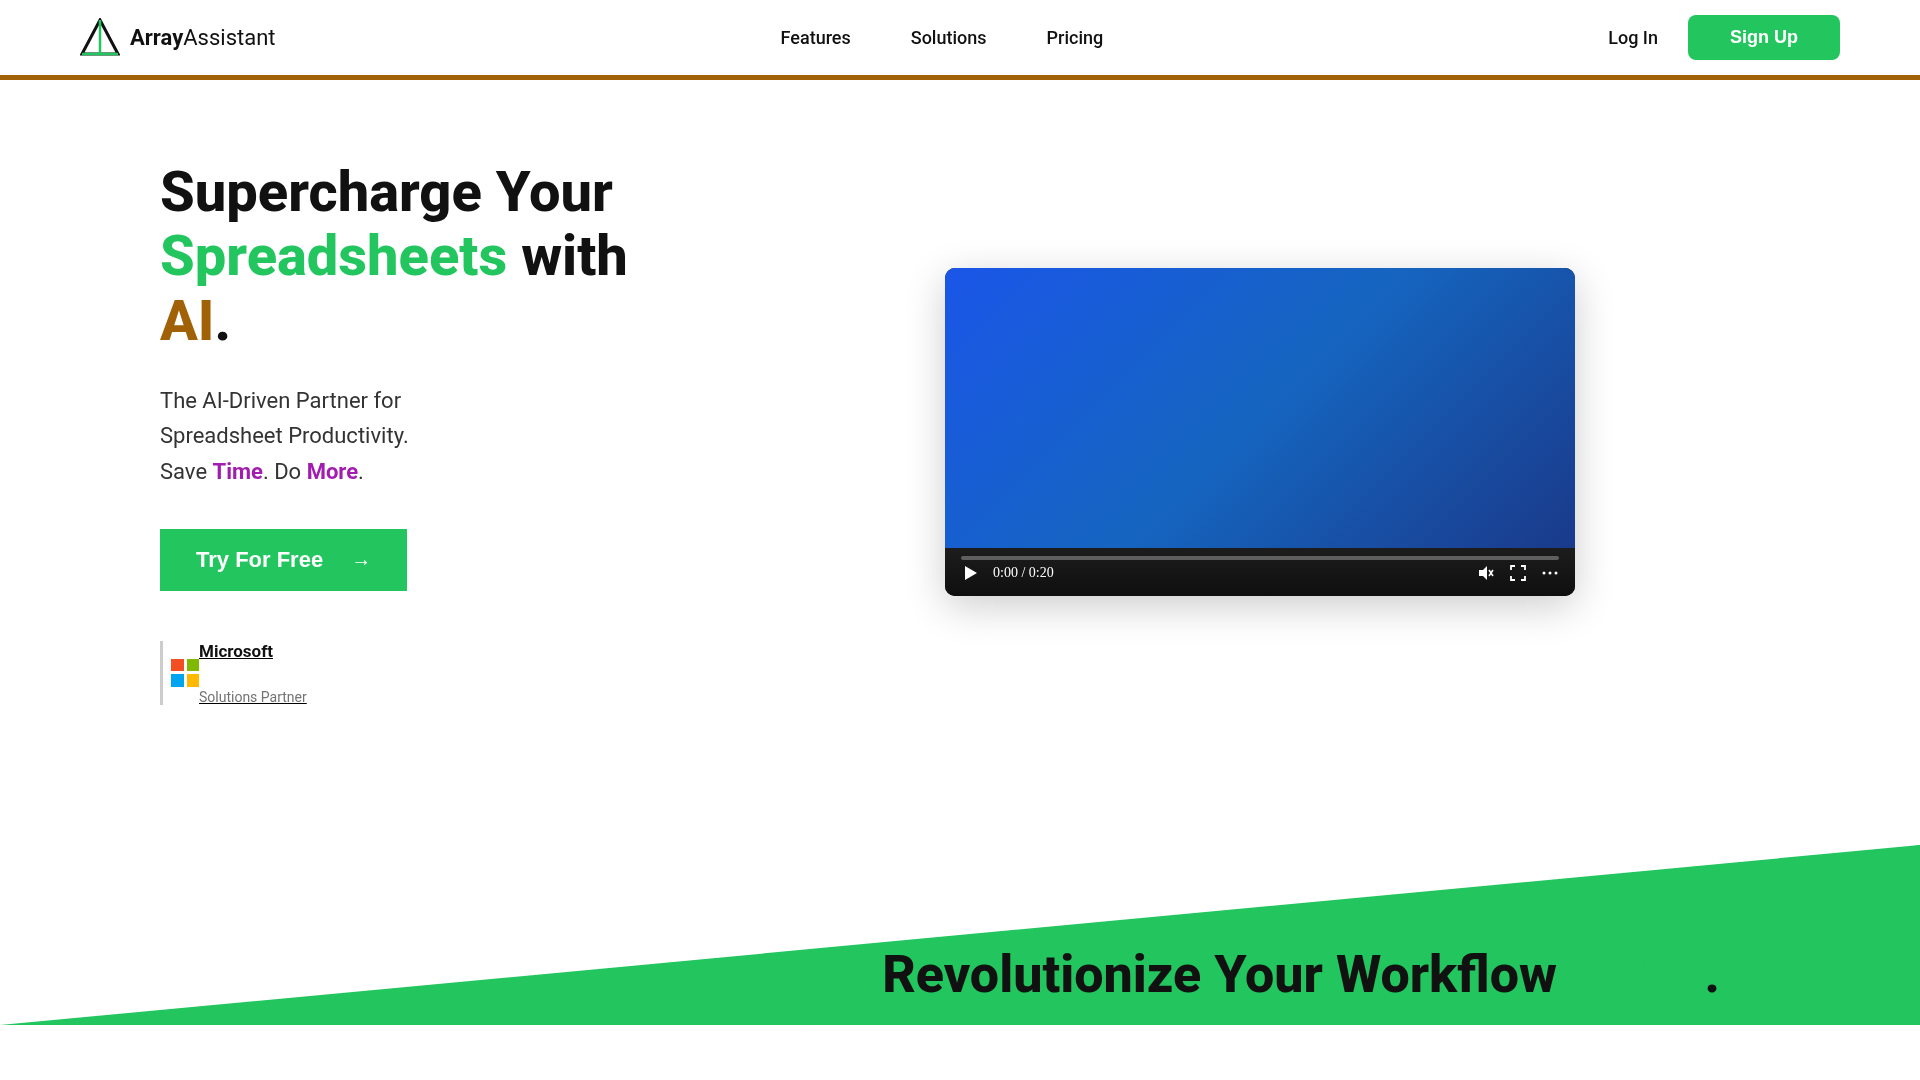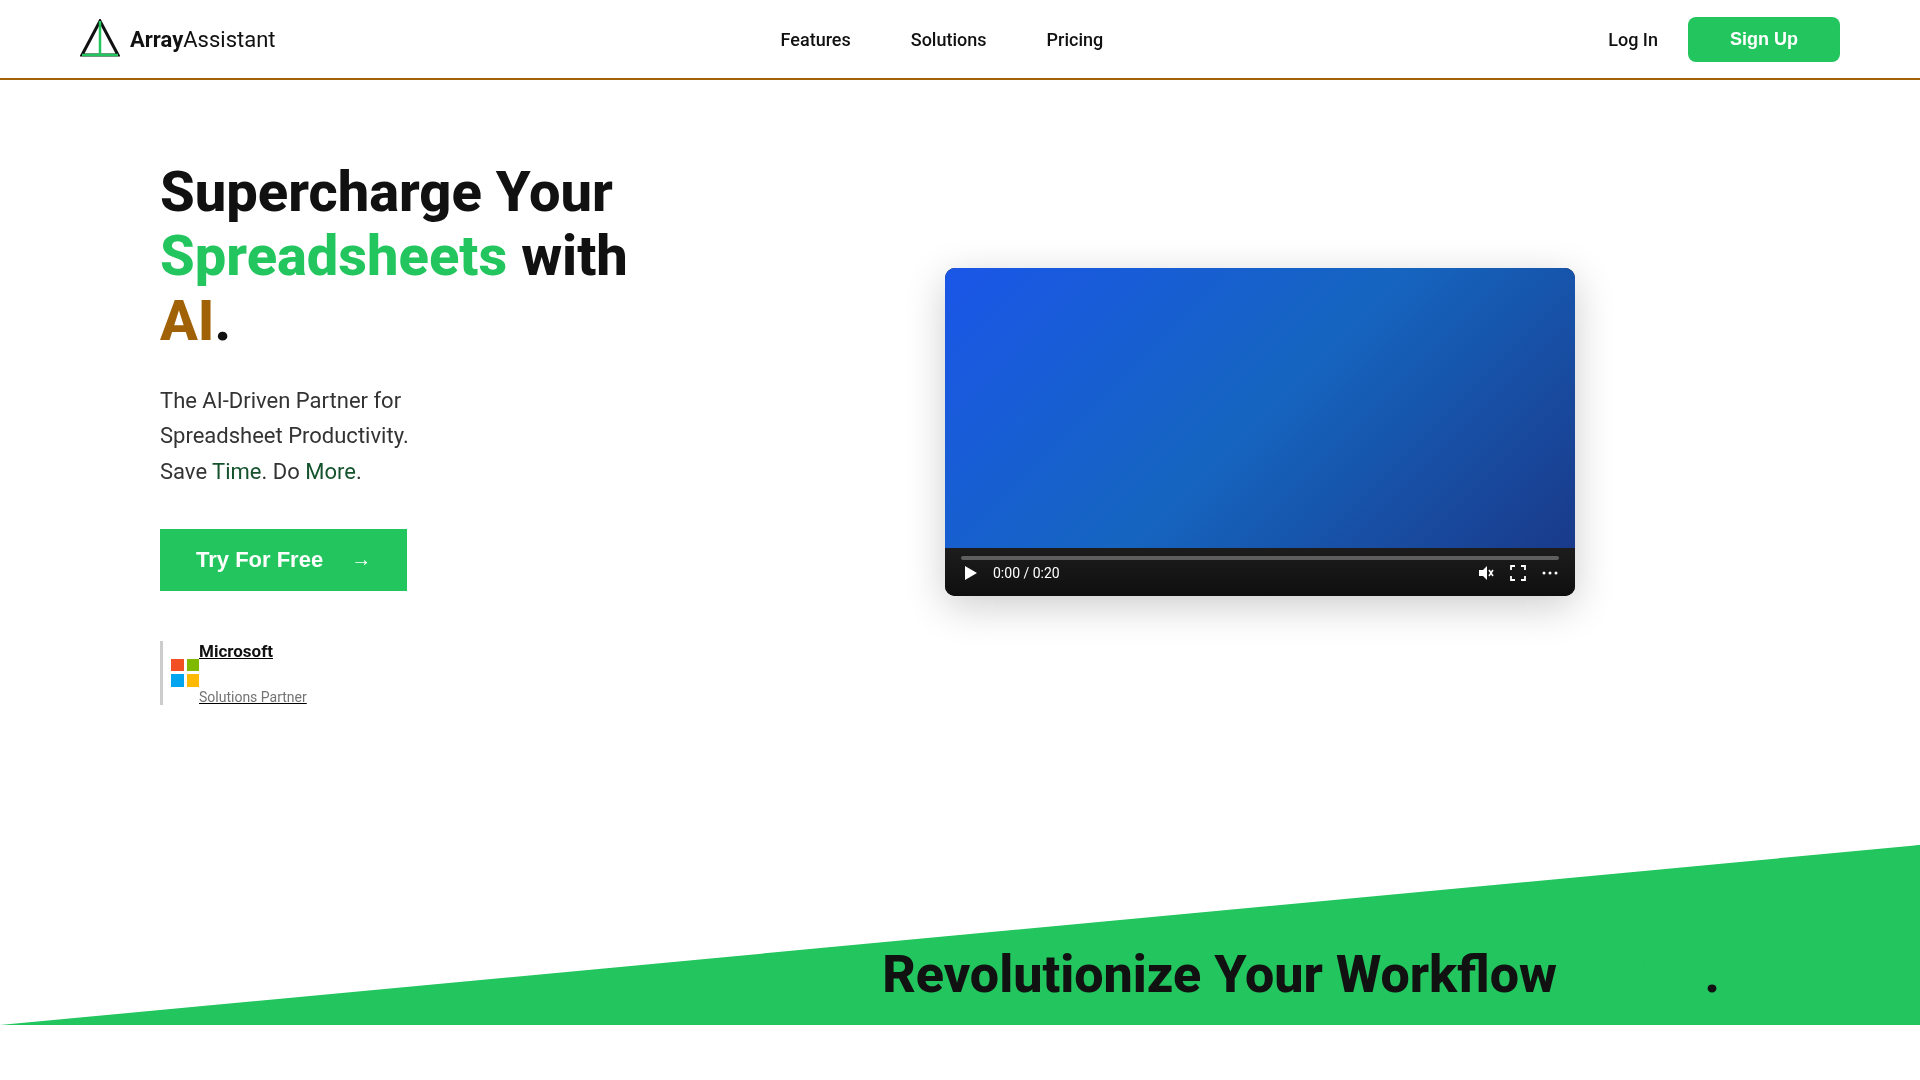--- a/index.html
+++ b/index.html
@@ -17,21 +17,21 @@
     }
 
     
     nav {
       display: flex;
       align-items: center;
       justify-content: space-between;
       padding: 0 80px;
       height: 80px;
       background: #ffffff;
-      border-bottom: 2px solid #a16207;
+      border-bottom: 5px solid #a16207;
     }
 
     .logo-area {
       display: flex;
       align-items: center;
       gap: 10px;
     }
 
     .logo-icon {
       width: 40px;
@@ -119,21 +119,22 @@
     }
 
     .hero-subtitle {
       font-size: 22px;
       color: #333;
       line-height: 1.6;
       margin-bottom: 40px;
     }
 
     .hero-subtitle .blue-link {
-      color: #14532d;
+      color: #a21caf;
+      font-weight: bold;
     }
 
     .try-btn {
       display: inline-flex;
       align-items: center;
       gap: 28px;
       background: #22c55e;
       color: #fff;
       border: none;
       padding: 18px 36px;
@@ -212,20 +213,21 @@
       background: linear-gradient(135deg, #1a56e8 0%, #1565c0 50%, #1a3a8a 100%);
       position: relative;
     }
 
     .video-controls {
       background: linear-gradient(to bottom, rgba(30,30,30,0.95), rgba(15,15,15,1));
       padding: 8px 16px 14px 16px;
       display: flex;
       flex-direction: column;
       gap: 0;
+      font-family: Liberation Serif, serif;
     }
 
     .video-progress-bar {
       width: 100%;
       height: 4px;
       background: rgba(255,255,255,0.3);
       border-radius: 2px;
       margin-bottom: 4px;
     }
 

